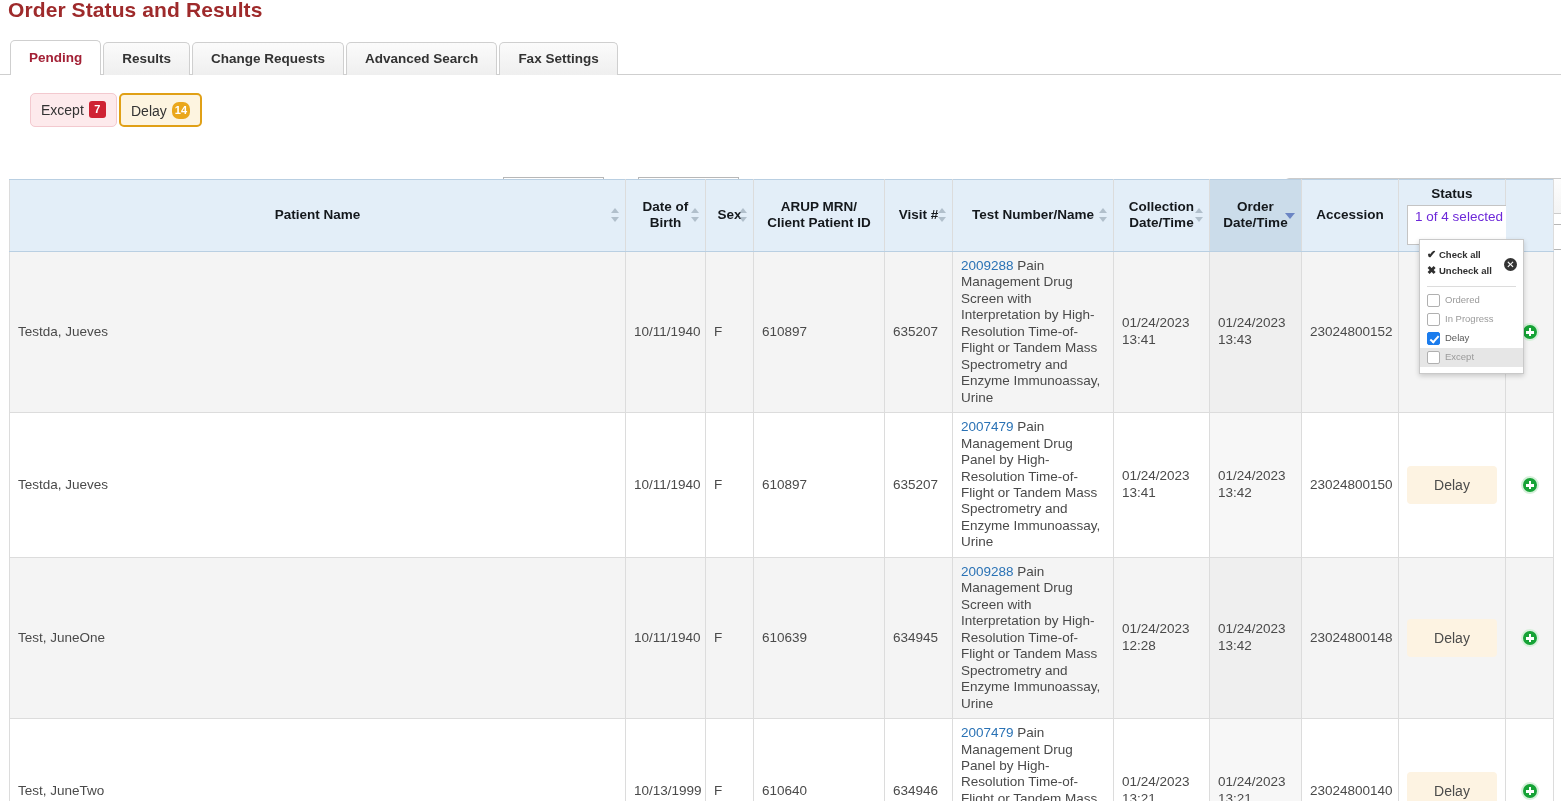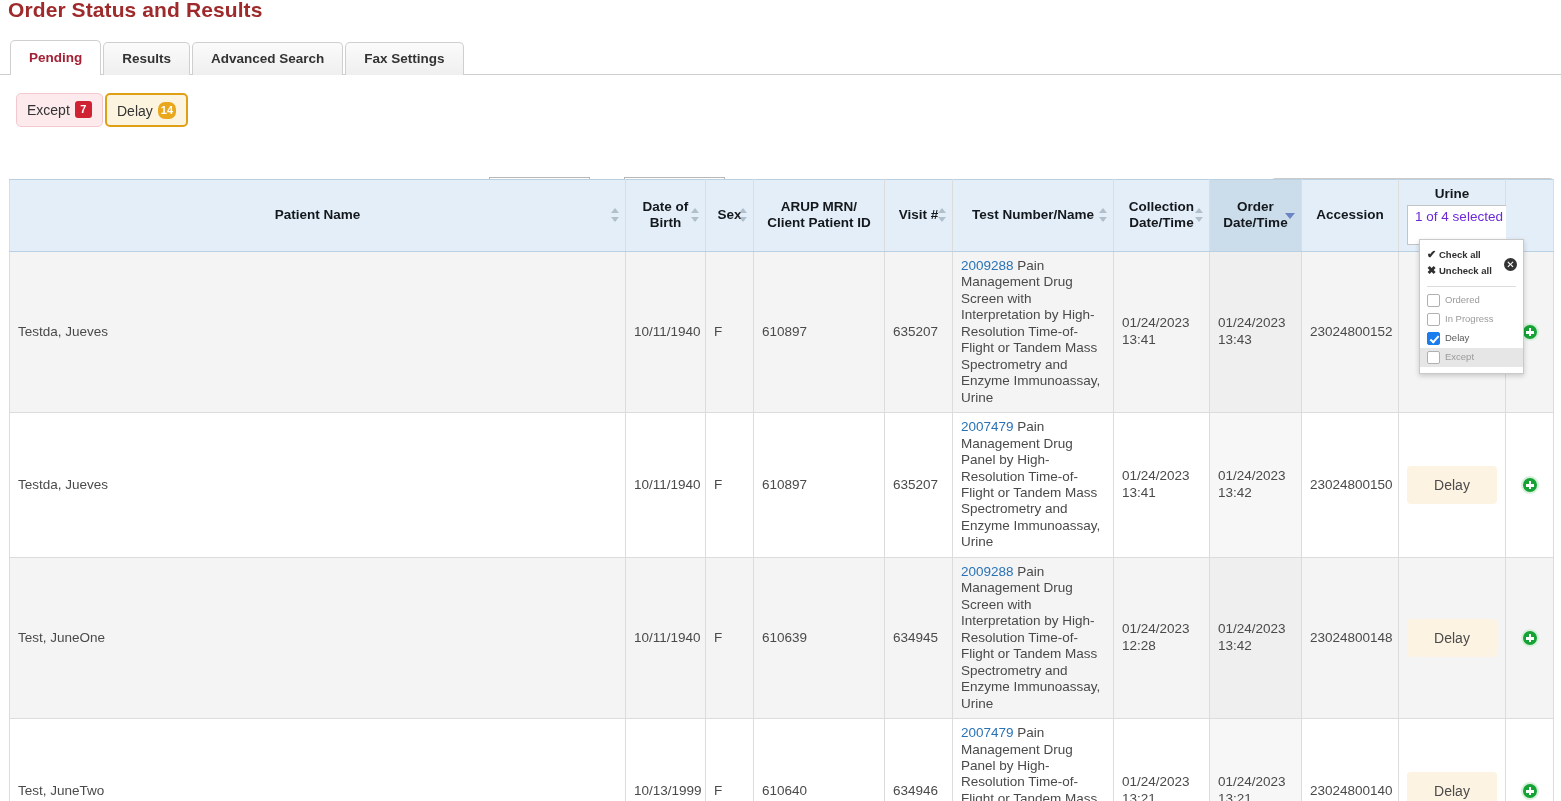--- a/index.html
+++ b/index.html
@@ -42,21 +42,21 @@
     color: #a32035;
     background: #ffffff;
     border-color: #cfcfcf;
     height: 35px; line-height: 33px;
   }
   .tab.active:after {
     content: ""; position: absolute; left: 0; right: 0; bottom: -1px; height: 2px; background: #fff;
   }
 
   
-  .toolbar { position: absolute; left: 2px; top: 76px; width: 1521px; height: 70px; }
+  .toolbar { position: absolute; left: 16px; top: 76px; width: 1521px; height: 70px; }
   .chip {
     position: absolute; top: 17px;
     height: 34px; line-height: 32px;
     border-radius: 5px; font-size: 14px; color: #333;
     padding: 0 10px; cursor: pointer; white-space: nowrap;
   }
   .chip .badge {
     display: inline-block; min-width: 17px; height: 17px; line-height: 17px;
     border-radius: 3px; color: #fff; font-size: 11px; font-weight: bold;
     text-align: center; padding: 0 3px; margin-left: 5px; vertical-align: 2px;
@@ -221,20 +221,21 @@
 <body>
 
 <div class="page">
 
   <div class="page-title">Order Status and Results</div>
 
   <div class="tabbar">
     <div class="tabs" id="tabs-container">
         <div class="tab active">Pending</div>
         <div class="tab">Results</div>
+        <div class="tab">Change Requests</div>
         <div class="tab">Advanced Search</div>
         <div class="tab">Fax Settings</div>
       </div>
   </div>
 
   <div class="toolbar">
     <div class="chip chip-except">
       <span>Except</span><span class="badge">7</span>
     </div>
     <div class="chip chip-delay">
@@ -305,21 +306,21 @@
           </th>
           <th class="sorted">
             <span>Order</span><br>
             <span>Date/Time</span>
             <span class="sortdesc"></span>
           </th>
           <th class="plain">
             <span>Accession</span>
           </th>
           <th class="status-head plain">
-            <span class="lbl">Urine</span>
+            <span class="lbl">Status</span>
             <span class="status-box">1 of 4 selected</span>
           </th>
           <th class="plain"></th>
         </tr>
       </thead>
       <tbody id="rows-container">
           <tr class="odd">
             <td class="name-cell">Testda, Jueves</td>
             <td>10/11/1940</td>
             <td>F</td>

